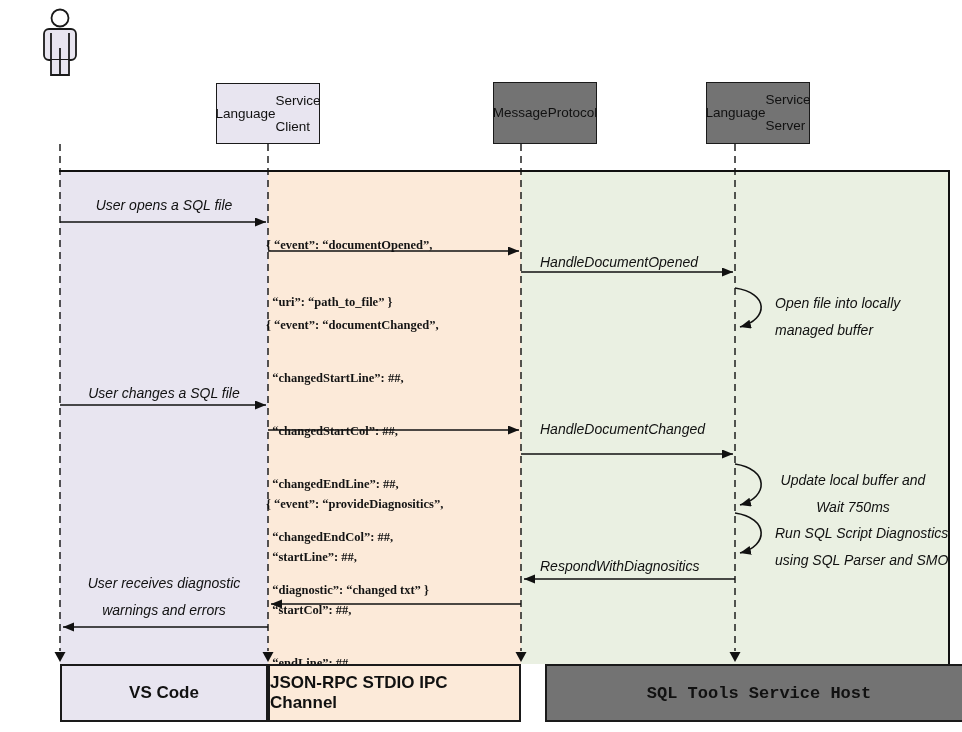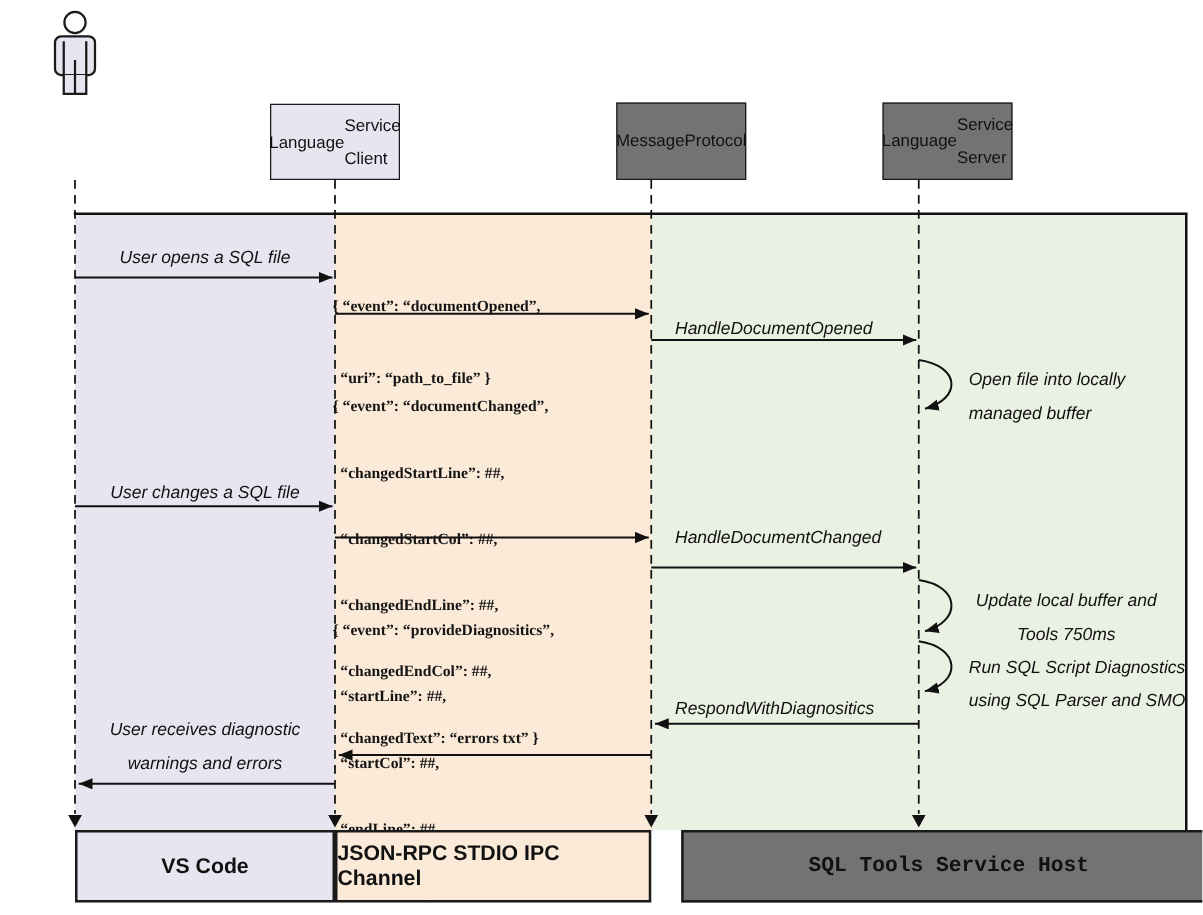--- a/index.html
+++ b/index.html
@@ -128,42 +128,42 @@
   <div class="mono wide" style="left:266px;top:202px;">
     <div>{ “event”: “documentOpened”,</div>
     <div>  “uri”: “path_to_file” }</div>
   </div>
   <div class="mono" style="left:266px;top:284px;">
     <div>{ “event”: “documentChanged”,</div>
     <div>  “changedStartLine”: ##,</div>
     <div>  “changedStartCol”: ##,</div>
     <div>  “changedEndLine”: ##,</div>
     <div>  “changedEndCol”: ##,</div>
-    <div>  “changedText”: “errors txt” }</div>
+    <div>  “diagnostic”: “changed txt” }</div>
   </div>
   <div class="mono" style="left:266px;top:463px;">
     <div>{ “event”: “provideDiagnositics”,</div>
     <div>  “startLine”: ##,</div>
     <div>  “startCol”: ##,</div>
     <div>  “endLine”: ##,</div>
     <div>  “endCol”: ##,</div>
     
   </div>
 
   <div class="ilabel" style="left:540px;top:253px;">HandleDocumentOpened</div>
   <div class="ilabel" style="left:540px;top:420px;">HandleDocumentChanged</div>
   <div class="ilabel" style="left:540px;top:557px;">RespondWithDiagnositics</div>
 
   <div class="note" style="left:775px;top:290px;">
     <div>Open file into locally</div>
     <div>managed buffer</div>
   </div>
   <div class="note ctr" style="left:768px;width:170px;top:467px;">
     <div>Update local buffer and</div>
-    <div>Tools 750ms</div>
+    <div>Wait 750ms</div>
   </div>
   <div class="note" style="left:775px;top:520px;">
     <div>Run SQL Script Diagnostics</div>
     <div>using SQL Parser and SMO</div>
   </div>
 
   <div class="fbox lav" style="left:60px;width:208px;">
     <span>VS Code</span>
   </div>
   <div class="fbox pch" style="left:268px;width:253px;">

